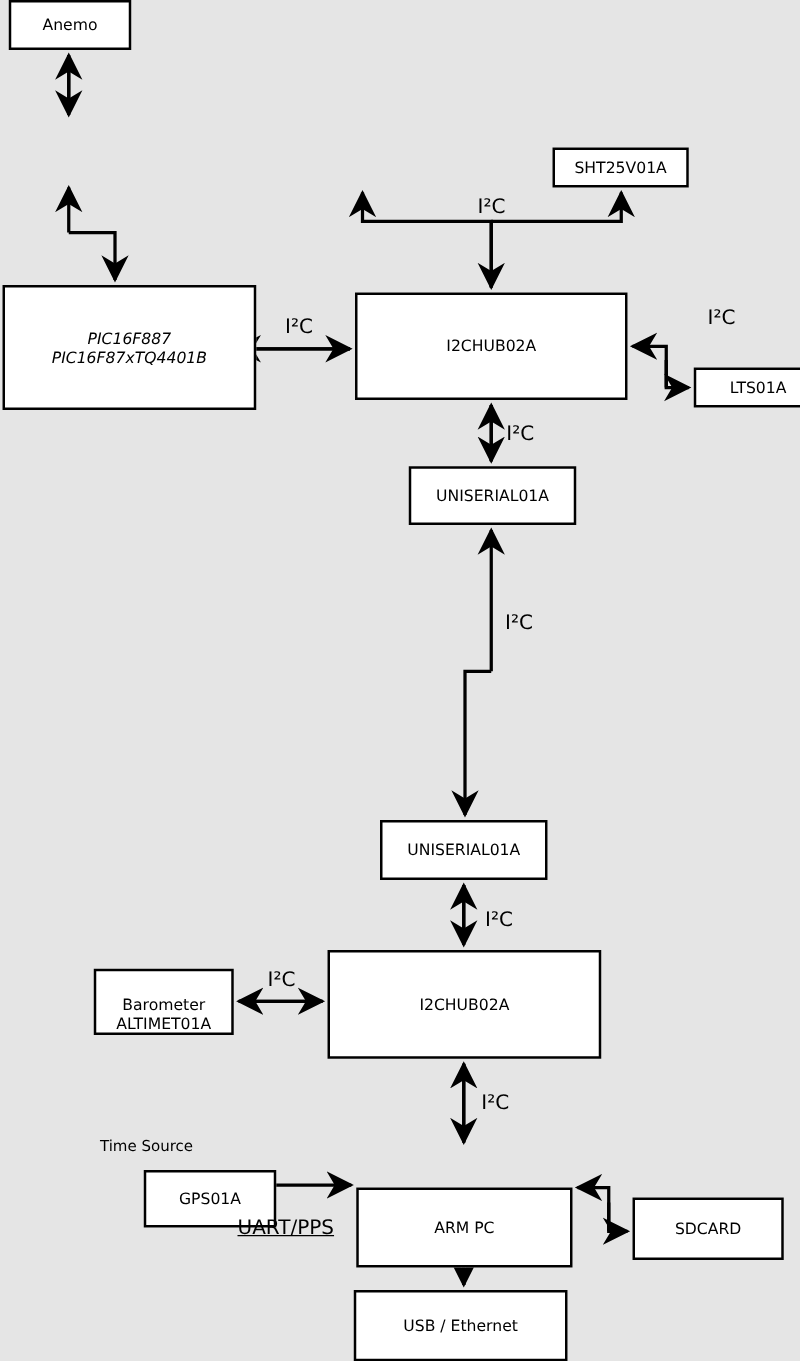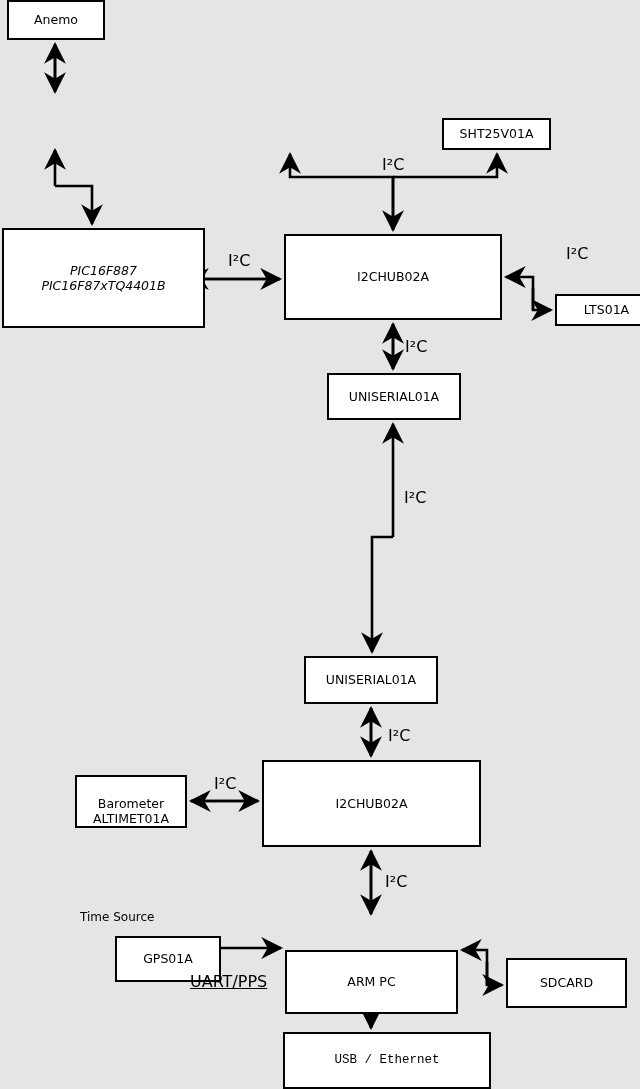--- a/index.html
+++ b/index.html
@@ -101,21 +101,21 @@
     </div>
   <div class="node" id="n-gps" style="left: 67px; top: 936px; width: 106px; height: 46px; margin-left: 48px;">
     <span class="lbl">GPS01A</span>
     </div>
   <div class="node" id="n-arm" style="left: 285px; top: 918px; width: 173px; height: 64px; margin-top: 32px;">
     <span class="lbl">ARM PC</span>
     </div>
   <div class="node" id="n-sd" style="left: 506px; top: 958px; width: 121px; height: 50px;">
     <span class="lbl">SDCARD</span>
     </div>
-  <div class="node" id="n-usb" style="left: 283px; top: 1032px; width: 208px; height: 57px; font-family: Liberation Mono, monospace;">
+  <div class="node" id="n-usb" style="left: 283px; top: 1032px; width: 171px; height: 57px;">
     <span class="lbl">USB / Ethernet</span>
     </div>
 
   <div class="freelabel" id="f-time" style="left: 80px; top: 910px;">Time Source</div>
 
   <div class="edgelabel" id="e0" style="left: 382px; top: 155px;">I²C</div>
   <div class="edgelabel" id="e1" style="left: 228px; top: 251px;">I²C</div>
   <div class="edgelabel" id="e2" style="left: 566px; top: 244px;">I²C</div>
   <div class="edgelabel" id="e3" style="left: 405px; top: 337px;">I²C</div>
   <div class="edgelabel" id="e4" style="left: 404px; top: 488px;">I²C</div>

